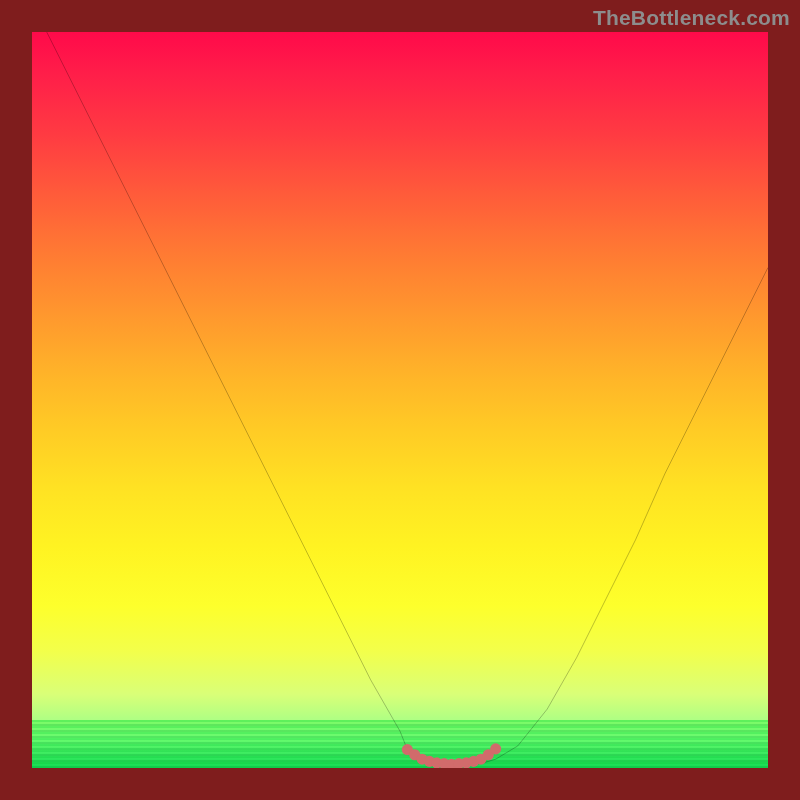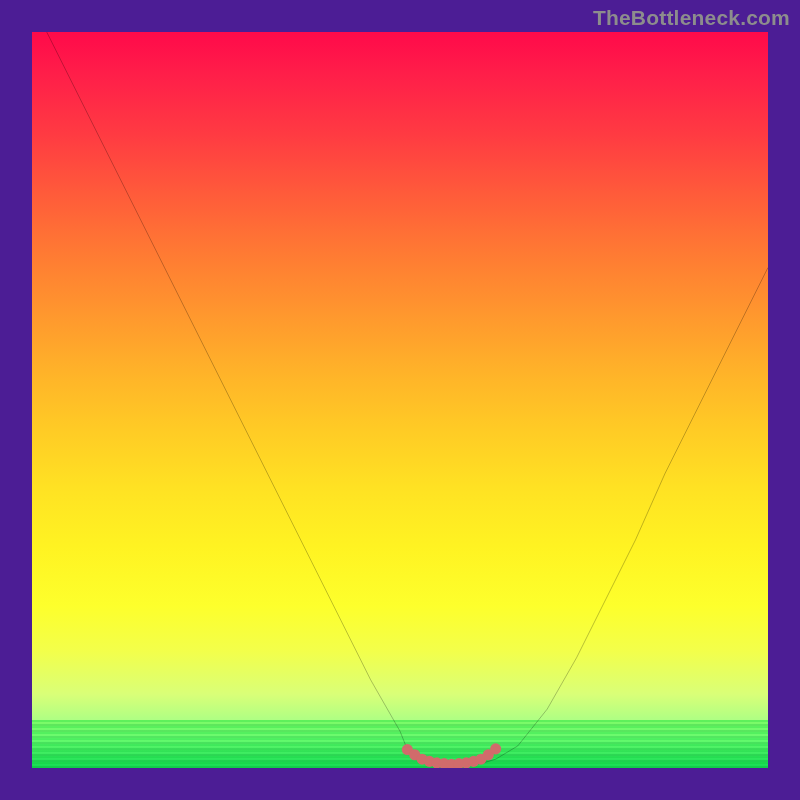--- a/index.html
+++ b/index.html
@@ -8,21 +8,21 @@
     width: 800px;
     height: 800px;
     background: #000;
     overflow: hidden;
     font-family: Arial, Helvetica, sans-serif;
   }
   .frame {
     position: relative;
     width: 800px;
     height: 800px;
-    background: #4c1d95;
+    background: #7f1d1d;
   }
   .plot {
     position: absolute;
     left: 32px;
     top: 32px;
     width: 736px;
     height: 736px;
     overflow: hidden;
   }
   .gradient {

